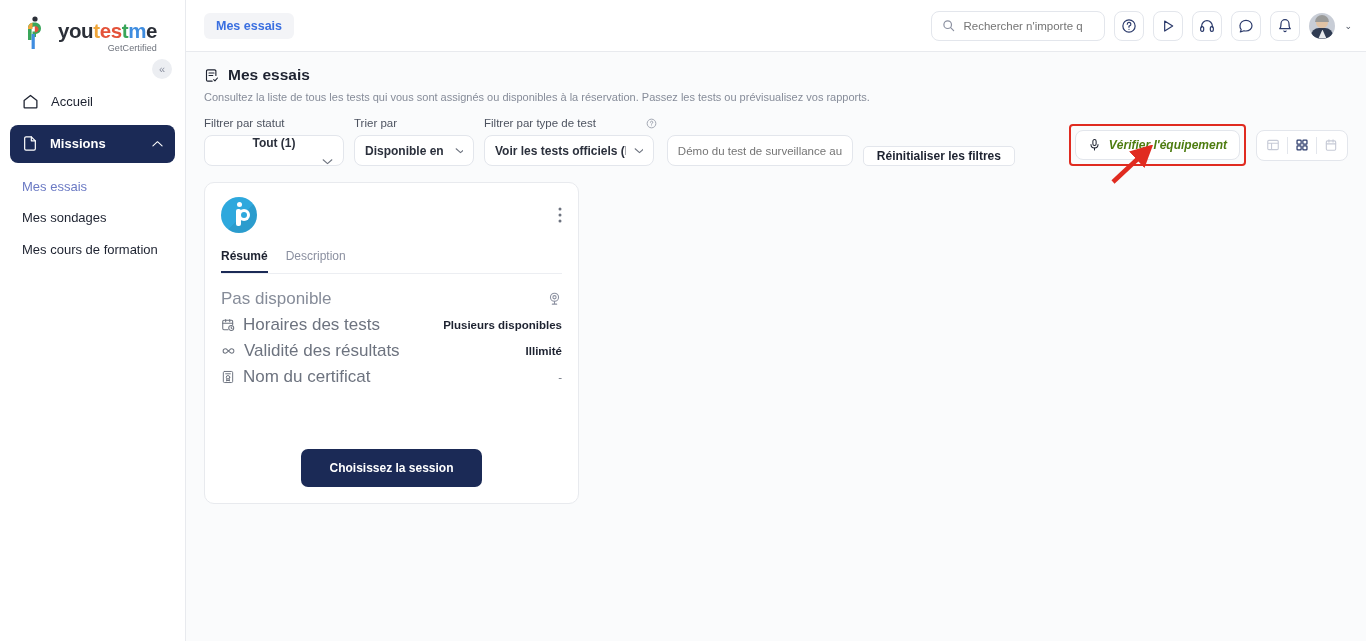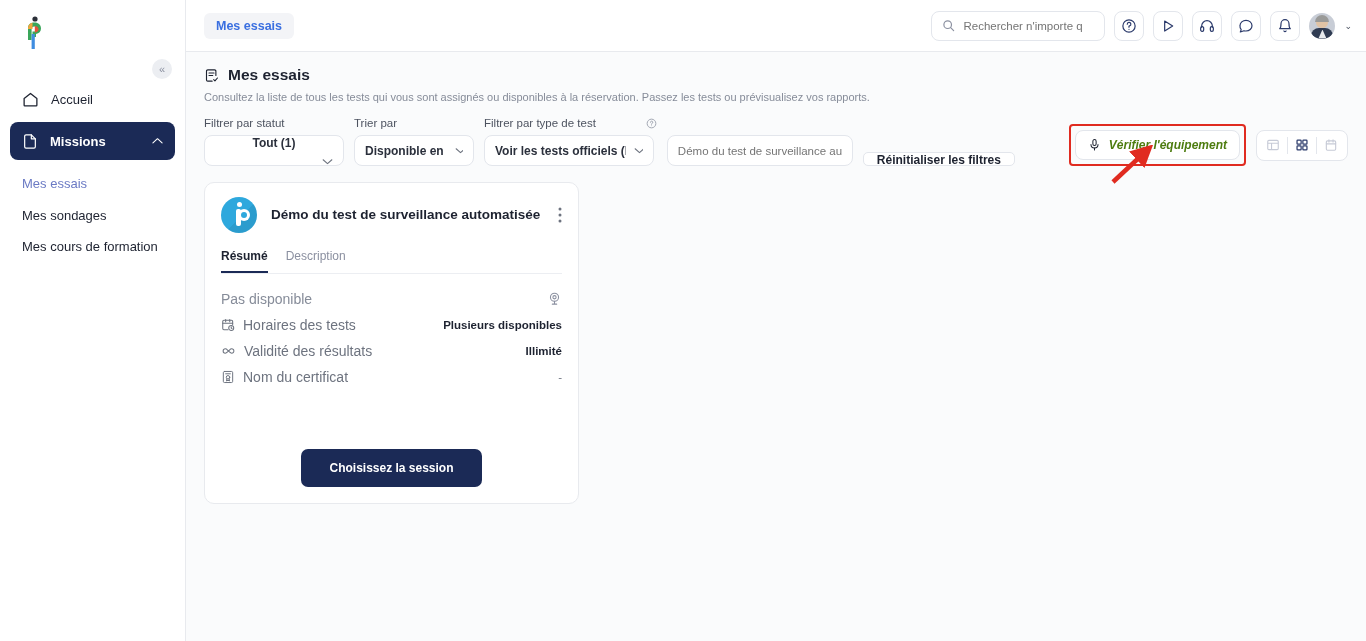--- a/index.html
+++ b/index.html
@@ -108,21 +108,21 @@
   .sel-3 { width: 170px; }
   .search-pill {
     width: 186px; height: 31px; border: 1px solid #e3e6ec; border-radius: 8px;
     background: #fff; display: flex; align-items: center; padding: 0 10px;
   }
   .search-pill input {
     border: none; outline: none; width: 100%; font-size: 11.5px; color: #9aa0ac;
     font-family: "Liberation Sans", sans-serif; background: transparent;
   }
   .reset-btn {
-    height: 14px; border: 1px solid #e3e6ec; border-radius: 5px; background: #fff;
+    height: 20px; border: 1px solid #e3e6ec; border-radius: 5px; background: #fff;
     padding: 0 13px; font-size: 12px; font-weight: 700; color: #1d2230; cursor: pointer;
     font-family: "Liberation Sans", sans-serif; white-space: nowrap;
   }
   .filters-right { margin-left: auto; display: flex; align-items: center; gap: 10px; }
   .verify-wrap { position: relative; padding: 4px; border: 2px solid #e02b20; border-radius: 4px; }
   .verify-btn {
     height: 30px; border: 1px solid #e3e6ec; border-radius: 8px; background: #fff;
     display: flex; align-items: center; gap: 8px; padding: 0 12px; cursor: pointer;
   }
   .verify-btn span { font-size: 12px; font-weight: 600; color: #4d7c0f; white-space: nowrap; font-style: italic;}
@@ -154,21 +154,21 @@
      background: linear-gradient(135deg, rgba(255,255,255,0) 55%, rgba(0,0,0,.07) 55%);}
   .card-title { font-size: 13.5px; font-weight: 700; color: #1d2230; line-height: 1.3; }
   .kebab { margin-left: auto; color: #6d737f; font-size: 14px; cursor: pointer; letter-spacing:0; line-height:.6;}
 
   .card-tabs { display: flex; gap: 18px; margin-top: 16px; border-bottom: 1px solid #eceef2; }
   .card-tab { font-size: 12px; color: #8b90a0; padding-bottom: 8px; cursor: pointer; }
   .card-tab.active { color: #1d2230; font-weight: 700; border-bottom: 2px solid #1b2a56; }
 
   .card-body { margin-top: 14px; }
   .row { display: flex; align-items: center; height: 21px; margin-bottom: 5px; }
-  .row .lbl { font-size: 14px; color: #6d737f; display: flex; align-items: center; gap: 8px; }
+  .row .lbl { font-size: 17px; color: #6d737f; display: flex; align-items: center; gap: 8px; }
   .row .val { margin-left: auto; font-size: 11.5px; color: #1d2230; font-weight: 700; }
   .row.status .lbl { color: #868c99; }
 
   .card-spacer { flex: 1; }
   .session-btn {
     align-self: center; background: #1b2a56; color: #fff; border: none; border-radius: 7px;
     height: 38px; padding: 0 28px; font-size: 12px; font-weight: 700; cursor: pointer;
     font-family: "Liberation Sans", sans-serif;
   }
   svg { display: block; }
@@ -179,20 +179,26 @@
 <aside class="sidebar">
   <div class="logo-wrap">
     <div class="logo-mark">
       <svg width="30" height="34" viewBox="0 0 30 34">
         <circle cx="13" cy="3" r="2.6" fill="#2b2f38"></circle>
         <path d="M6 12 C6 8 9 6.5 12.5 6.5 C16.5 6.5 19 9 19 12.5 C19 15.5 17 17.5 14 18 L14 21 L10.5 21 L10.5 15.5 L12.5 15.5 C14 15.5 15 14.5 15 13 C15 11.4 14 10.4 12.4 10.4 C10.5 10.4 9.6 11.6 9.6 13.2 L9.6 24 L6 24 Z" fill="#3aa65a"></path>
         <path d="M6 12 C6 9 8 7 10.5 6.7 L10.5 13 L6 13 Z" fill="#f0a63a"></path>
         <path d="M9.6 18 L9.6 33 L12.8 33 L12.8 18 Z" fill="#3f8de0"></path>
         <path d="M12.8 10 C15 10 16.5 11.5 16.5 13.2 C16.5 15 15 16.4 12.8 16.4 Z" fill="#e4533a"></path>
       </svg>
+    </div>
+    <div class="logo-text-block">
+      <div class="logo-word">
+        <span class="c1">you</span><span class="c2">t</span><span class="c3">es</span><span class="c4">t</span><span class="c5">m</span><span class="c6">e</span>
+      </div>
+      <div class="logo-sub">GetCertified</div>
     </div>
   </div>
 
   <button class="collapse-btn">
     <span>«</span>
   </button>
 
   <nav class="nav">
     <div class="nav-item">
       <span>
@@ -418,21 +424,20 @@
       <div class="card">
 
         <div class="card-head">
           <div class="card-logo">
             <div class="shade"></div>
               <div class="dot"></div>
               <div class="bowl"></div>
               <div class="bowl2"></div>
               <div class="stem"></div>
           </div>
-          <div class="card-title">Démo du test de surveillance automatisée</div>
           <div class="kebab">
             <svg width="4" height="16" viewBox="0 0 4 16" fill="#6d737f">
                 <circle cx="2" cy="2" r="1.5"></circle>
                 <circle cx="2" cy="8" r="1.5"></circle>
                 <circle cx="2" cy="14" r="1.5"></circle>
               </svg>
           </div>
         </div>
 
         <div class="card-tabs">

